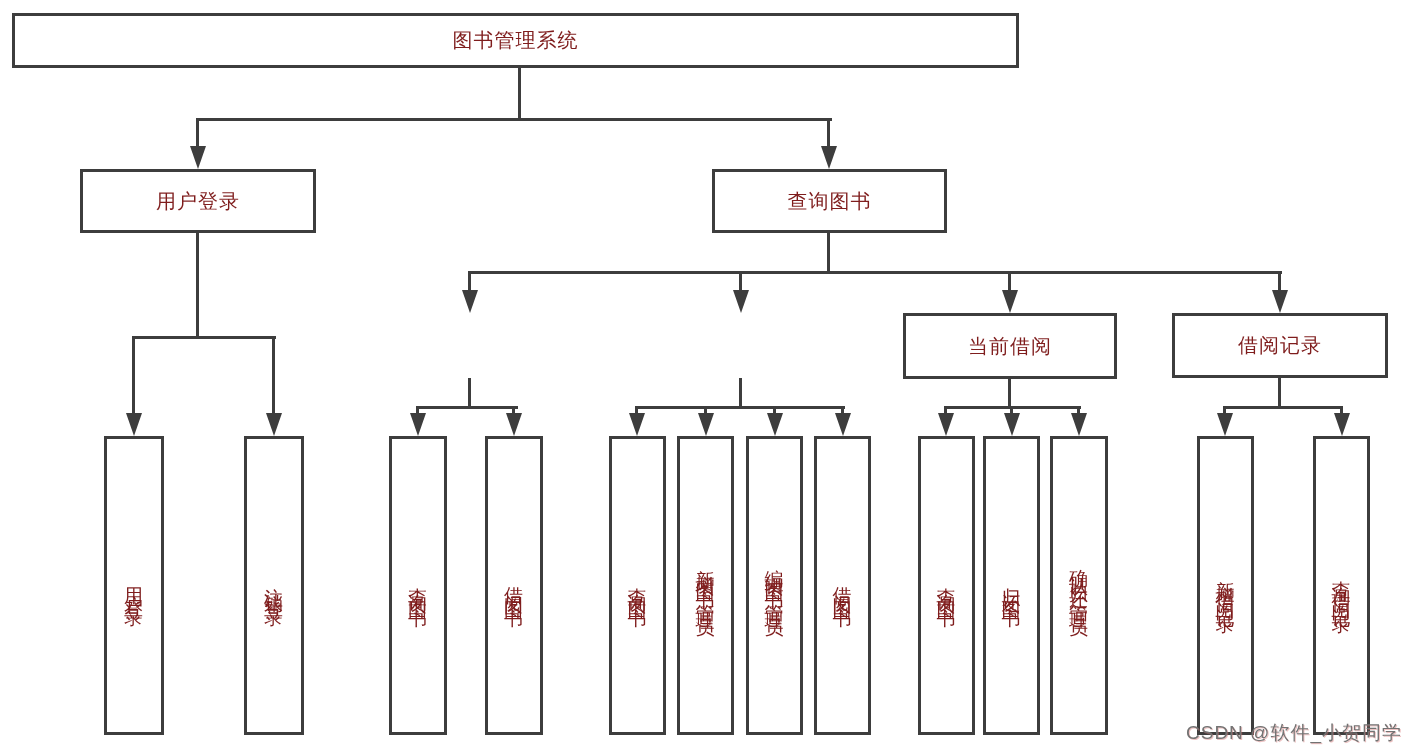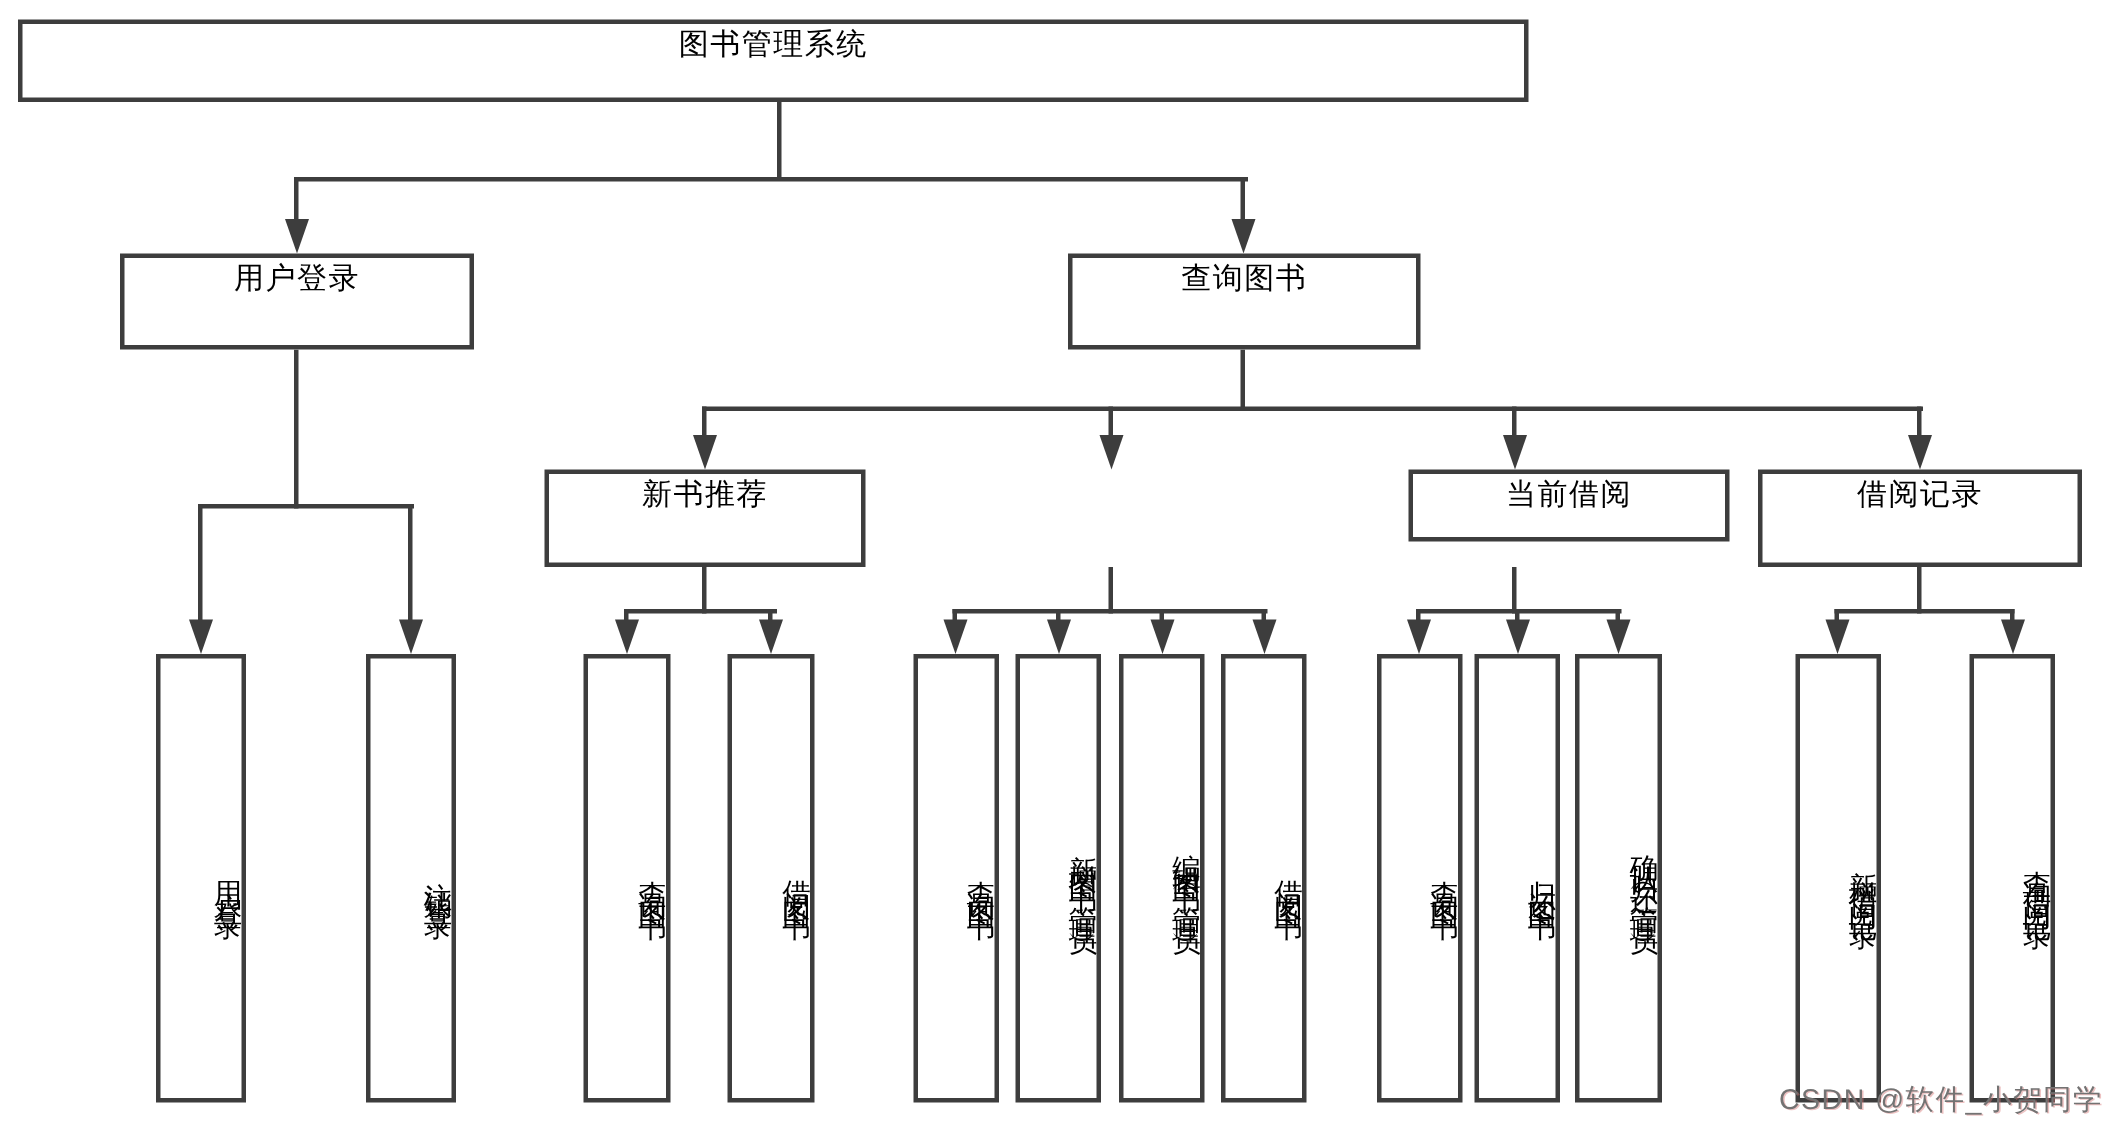--- a/index.html
+++ b/index.html
@@ -1,21 +1,21 @@
 <!DOCTYPE html>
 <html><head>
 <meta charset="utf-8">
 <style>
   html,body{margin:0;padding:0;background:#ffffff;}
   body{font-family:"Liberation Sans","DejaVu Sans",sans-serif;}
   #canvas{position:relative;width:1405px;height:747px;background:#ffffff;overflow:hidden;}
   .box{
     position:absolute;box-sizing:border-box;background:#ffffff;
-    border:3px solid #3d3d3d;color:#000000;
-    display:flex;align-items:flex-start;justify-content:center;
+    border:3px solid #3d3d3d;color:#7f1d1d;
+    display:flex;align-items:center;justify-content:center;
     font-size:20px;letter-spacing:1px;z-index:2;
   }
   .vbox{
     writing-mode:vertical-rl;text-orientation:mixed;
     font-size:19px;letter-spacing:7px;line-height:1;
   }
   .vline{position:absolute;width:3px;background:#3d3d3d;z-index:1;}
   .hline{position:absolute;height:3px;background:#3d3d3d;z-index:1;}
   .arrow{
     position:absolute;width:0;height:0;z-index:1;
@@ -38,24 +38,21 @@
   </div>
 
   <div class="box" style="left:80px;top:169px;width:236px;height:64px;">
     <span>用户登录</span>
   </div>
 
   <div class="box" style="left:712px;top:169px;width:235px;height:64px;">
     <span>查询图书</span>
   </div>
 
-  <div class="box" style="left:363px;top:313px;width:214px;height:65px;">
-    <span>新书推荐</span>
-  </div>
-  <div class="box" style="left:903px;top:313px;width:214px;height:48px;margin-left:36px;">
+  <div class="box" style="left:903px;top:313px;width:214px;height:66px;">
     <span>当前借阅</span>
   </div>
   <div class="box" style="left:1172px;top:313px;width:216px;height:65px;">
     <span>借阅记录</span>
   </div>
 
   <div class="box vbox" style="left:104px;top:436px;width:60px;height:299px;">
     <span>用户登录</span>
   </div>
   <div class="box vbox" style="left:244px;top:436px;width:60px;height:299px;">

